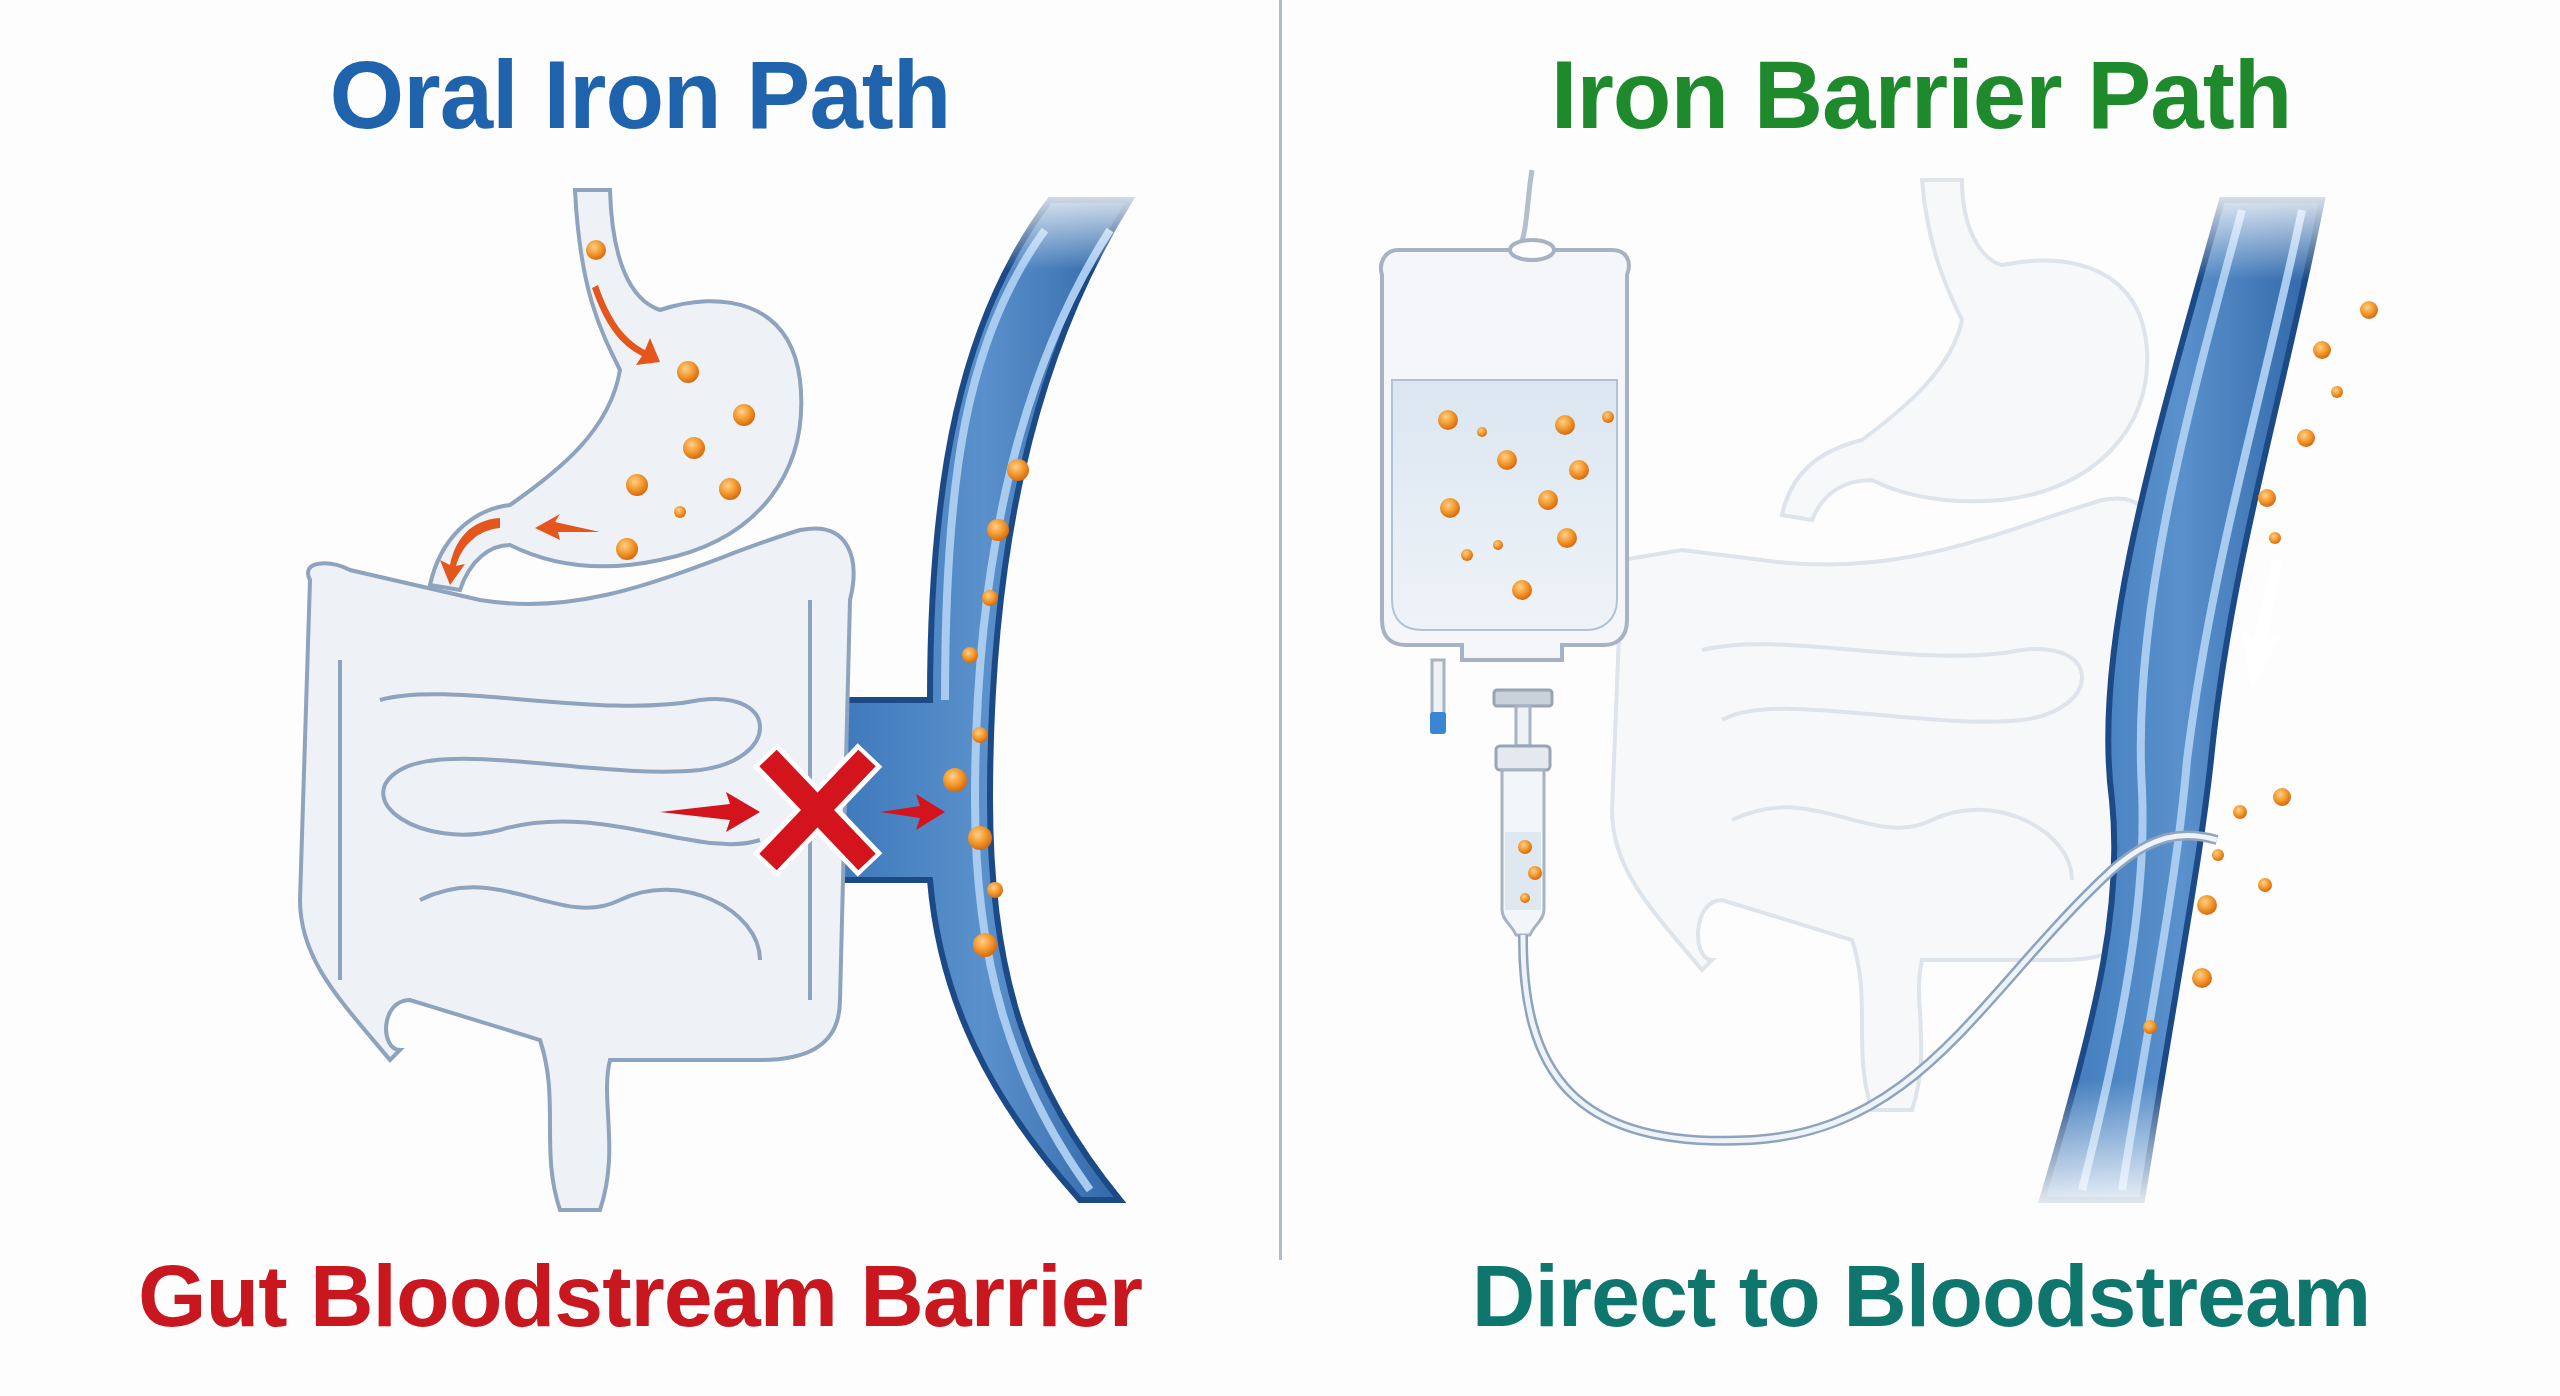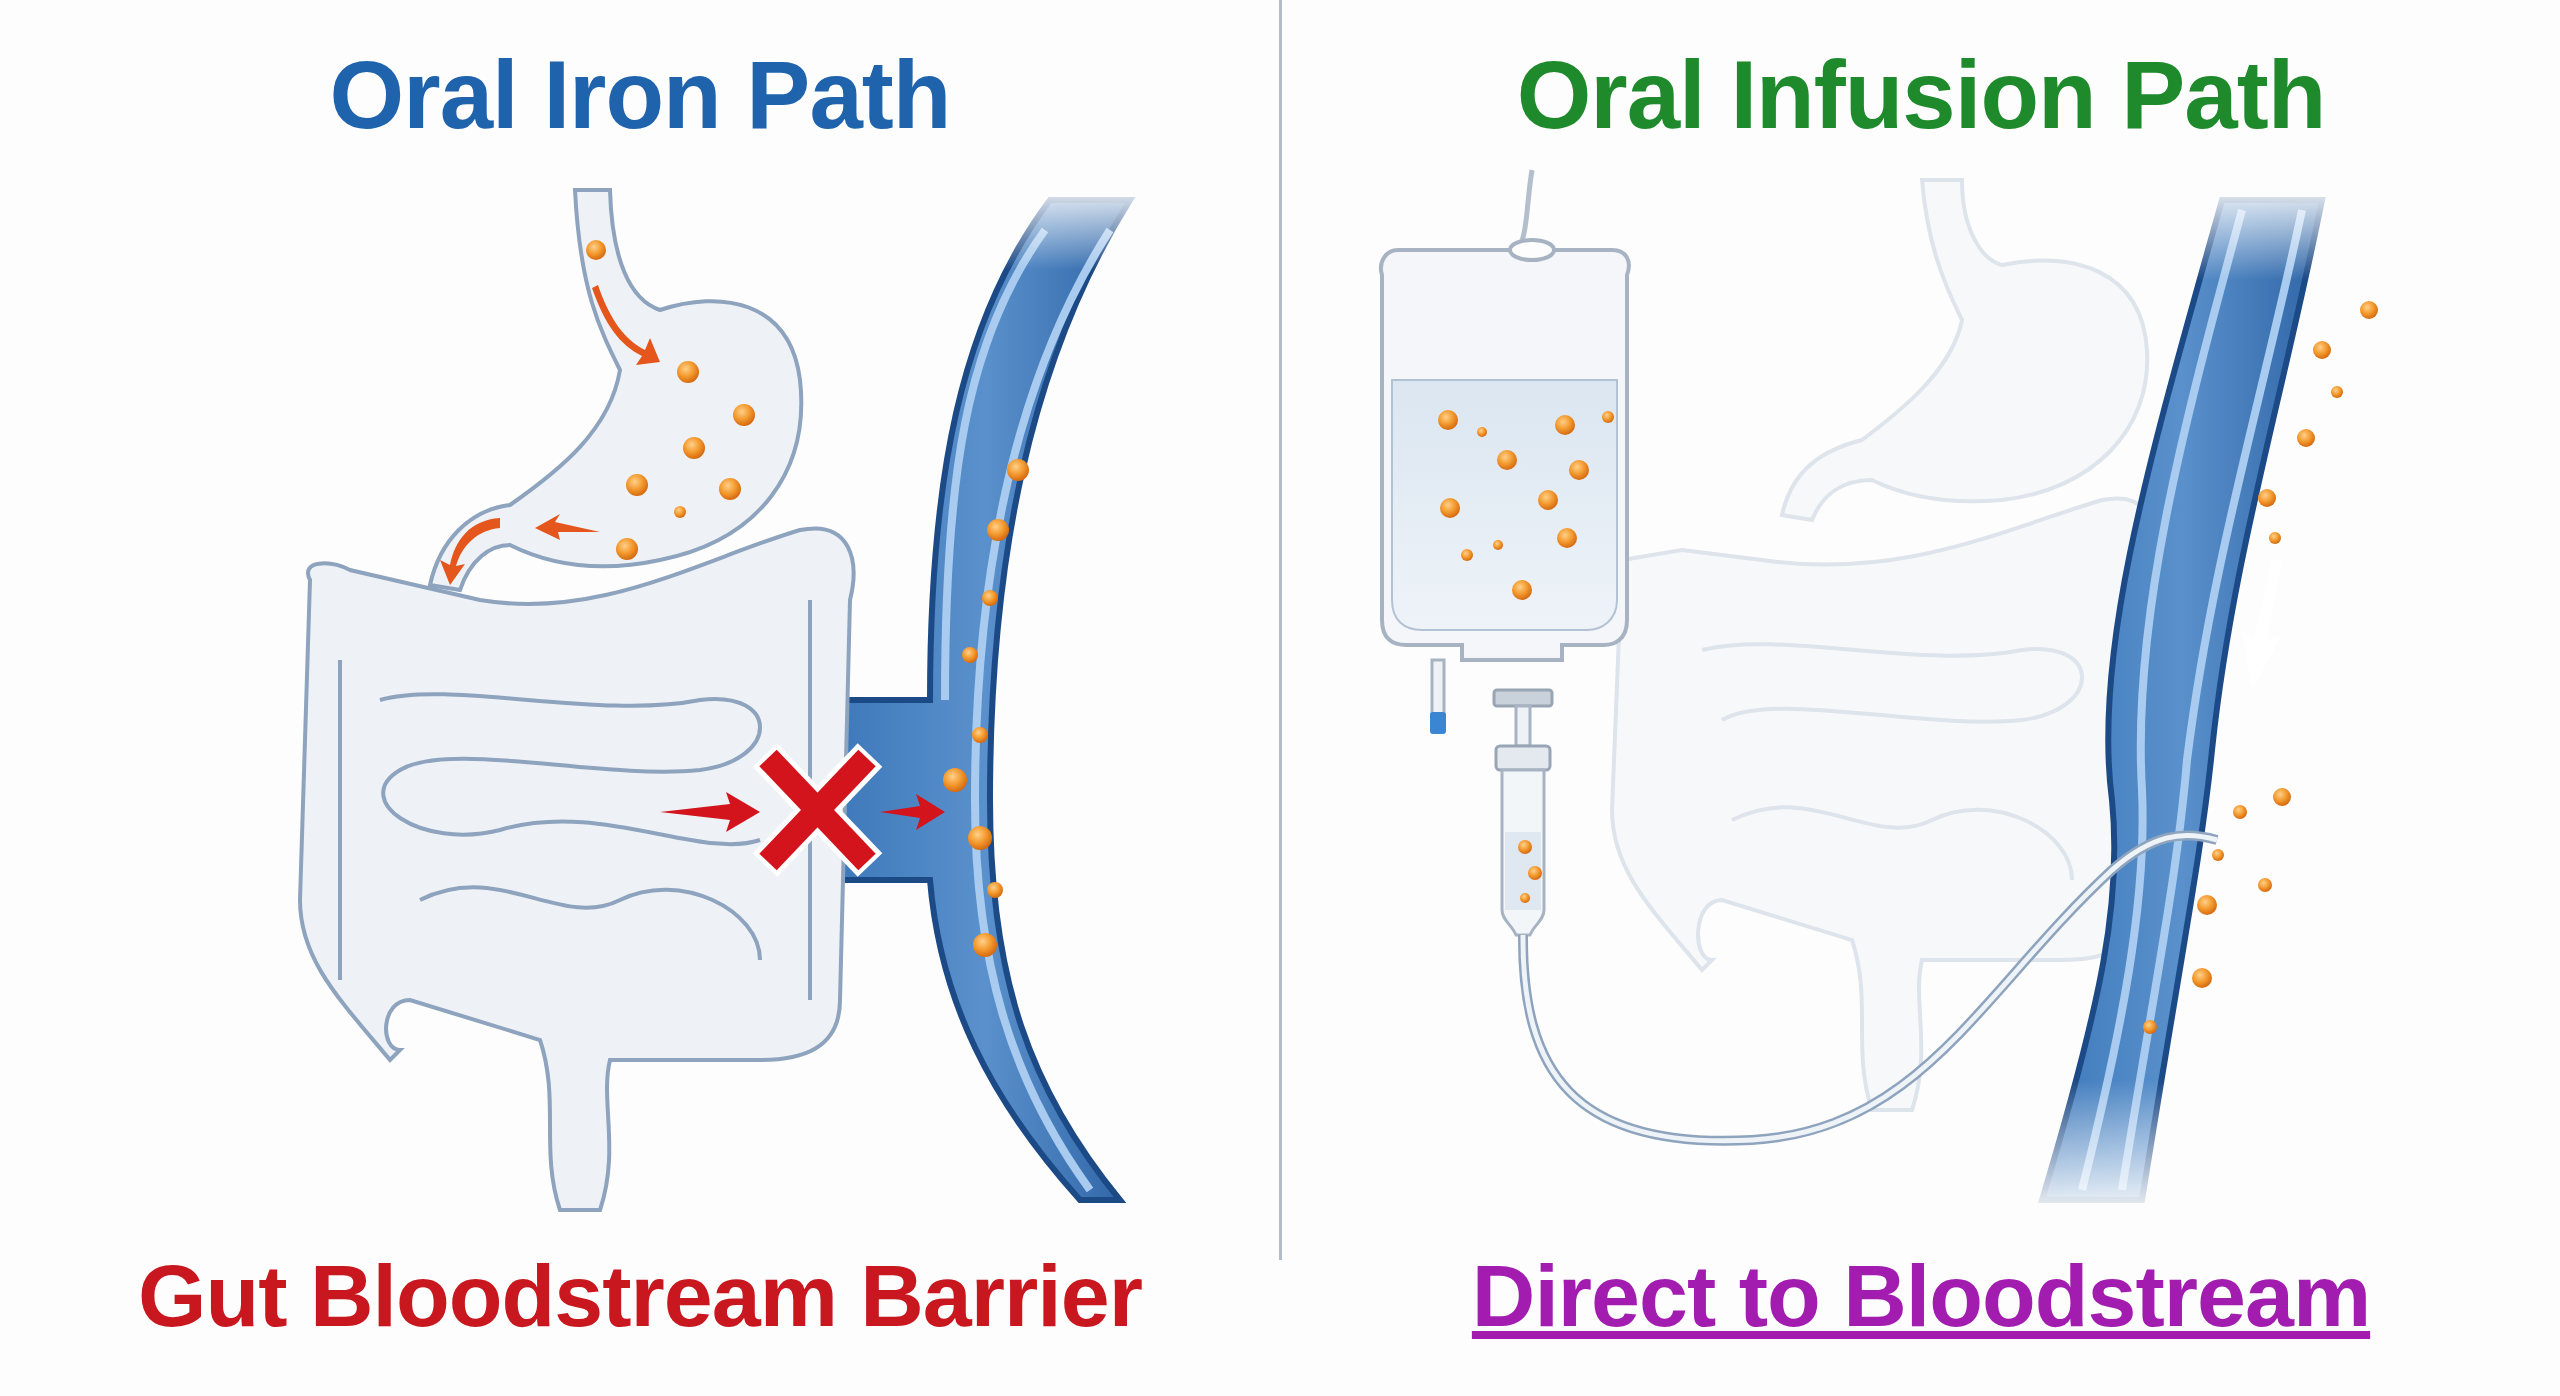--- a/index.html
+++ b/index.html
@@ -191,15 +191,15 @@
       <circle cx="1000" cy="797" r="9"></circle>
       <circle cx="958" cy="812" r="7"></circle>
       <circle cx="983" cy="885" r="7"></circle>
       <circle cx="925" cy="905" r="10"></circle>
       <circle cx="920" cy="978" r="10"></circle>
       <circle cx="868" cy="1027" r="7"></circle>
       <circle cx="936" cy="855" r="6"></circle>
     </g>
   </svg>
 
-  <div class="title" style="color:#1f8a2c;">Oral Infusion Path</div>
-  <div class="caption" style="color:#a21caf;text-decoration:underline;">Direct to Bloodstream</div>
+  <div class="title" style="color:#1f8a2c;">Iron Barrier Path</div>
+  <div class="caption" style="color:#0f766e;">Direct to Bloodstream</div>
 </div>
 
 </body></html>

